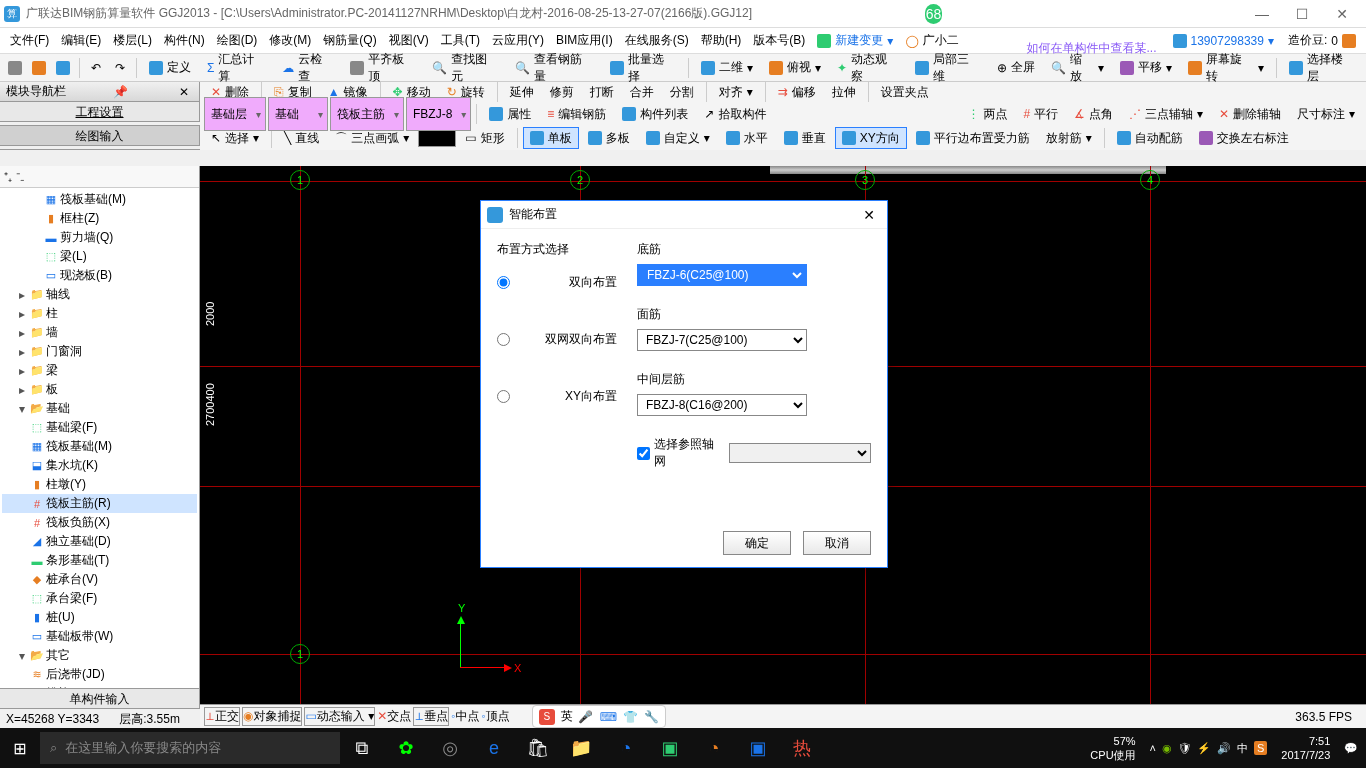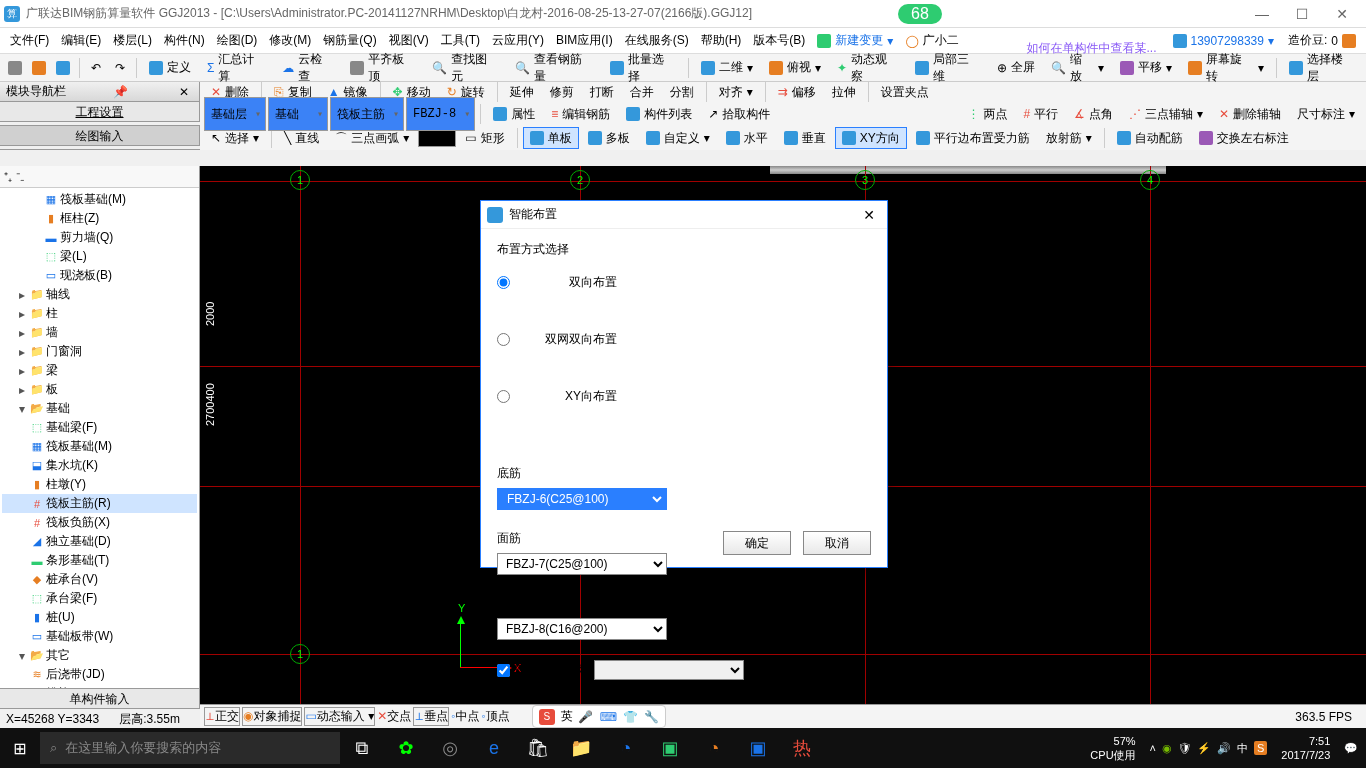--- a/index.html
+++ b/index.html
@@ -2,40 +2,40 @@
 <html><head>
 <meta charset="utf-8">
 <style>
 * { margin: 0; padding: 0; box-sizing: border-box; font-family: "Microsoft YaHei", "SimSun", Arial, sans-serif; }
 body { width: 1366px; height: 768px; overflow: hidden; background: #f0f0f0; position: relative; font-size: 12px; }
 
 
 .titlebar { height: 28px; background: #fff; display: flex; align-items: center; padding: 0 4px; border-bottom: 1px solid #ddd; }
 .titlebar .app-icon { width: 16px; height: 16px; background: #3498db; border-radius: 3px; margin-right: 6px; display: flex; align-items: center; justify-content: center; color: #fff; font-size: 10px; }
 .titlebar .title { color: #666; font-size: 12px; flex: 1; white-space: nowrap; overflow: hidden; }
-.titlebar .badge { width: 44px; height: 20px; background: #2ecc71; border-radius: 10px; color: #fff; font-size: 16px; display: flex; align-items: center; justify-content: center; margin: 0 300px 0 0; }
+.titlebar .badge { width: 17px; height: 20px; background: #2ecc71; border-radius: 10px; color: #fff; font-size: 14px; display: flex; align-items: center; justify-content: center; margin: 0 300px 0 0; }
 .titlebar .win-btns { display: flex; gap: 0; }
 .titlebar .win-btn { width: 40px; height: 24px; display: flex; align-items: center; justify-content: center; color: #666; cursor: pointer; font-size: 14px; }
 
 
 .menubar { height: 26px; background: #fff; display: flex; align-items: center; padding: 0 4px; border-bottom: 1px solid #ddd; }
 .menubar .menu-item { padding: 4px 6px; cursor: pointer; font-size: 12px; }
 .menubar .spacer { flex: 1; }
 .menubar .new-bld { color: #1a73e8; padding: 0 6px; display: flex; align-items: center; gap: 4px; }
 .menubar .gxe { display: flex; align-items: center; gap: 4px; padding: 0 6px; }
 .menubar .help-link { color: #8b5cf6; padding: 0 8px; margin-top: 16px; }
 .menubar .acct { color: #1a73e8; padding: 0 8px; display: flex; align-items: center; gap: 4px; }
 .menubar .coins { display: flex; align-items: center; gap: 4px; padding: 0 6px; }
 
 
 .toolbar { height: 28px; background: #f4f4f4; display: flex; align-items: center; padding: 0 4px; border-bottom: 1px solid #ccc; gap: 2px; }
 .toolbar .tb-icon { width: 22px; height: 22px; display: flex; align-items: center; justify-content: center; cursor: pointer; border: 1px solid transparent; }
 .toolbar .tb-btn { height: 22px; padding: 0 6px; display: flex; align-items: center; gap: 4px; cursor: pointer; font-size: 12px; border: 1px solid transparent; }
 .toolbar .sep { width: 1px; height: 20px; background: #ccc; margin: 0 3px; }
-.toolbar .combo { height: 34px; padding: 0 18px 0 6px; border: 1px solid #999; background: #3b82f6; font-size: 12px; min-width: 60px; display: flex; align-items: center; position: relative; font-family: Liberation Mono, monospace; }
+.toolbar .combo { height: 34px; padding: 0 18px 0 6px; border: 1px solid #999; background: #f0abfc; font-size: 12px; min-width: 60px; display: flex; align-items: center; position: relative; }
 .toolbar .combo::after { content: "▾"; position: absolute; right: 4px; font-size: 10px; color: #666; }
 .toolbar .color-box { width: 38px; height: 18px; border: 1px solid #999; background: #000; }
 .toolbar .tb-btn.active { border: 1px solid #2a7fff; background: #cfe4ff; }
 
 
 .main { position: absolute; top: 166px; left: 0; right: 0; bottom: 40px; display: flex; }
 
 
 .left-panel { width: 200px; background: #f8f8f8; border-right: 1px solid #999; display: flex; flex-direction: column; }
 .panel-header { height: 20px; background: linear-gradient(#f0f0f0,#d8d8d8); border-bottom: 1px solid #999; display: flex; align-items: center; padding: 0 6px; font-size: 12px; }
@@ -63,21 +63,21 @@
 .axis-y::after { content: ""; position: absolute; top: -6px; left: -3px; border: 4px solid transparent; border-bottom: 8px solid #0f0; }
 .axis-x { position: absolute; left: 260px; bottom: 60px; width: 50px; height: 1px; background: #f00; }
 .axis-x::after { content: ""; position: absolute; right: -6px; top: -3px; border: 4px solid transparent; border-left: 8px solid #f00; }
 .slab-top { position: absolute; top: 0; left: 570px; right: 200px; height: 8px; background: linear-gradient(#888,#ccc,#888); }
 
 
 .dialog { position: absolute; left: 480px; top: 200px; width: 408px; height: 368px; background: #fff; border: 1px solid #2a7fff; box-shadow: 4px 4px 12px rgba(0,0,0,0.3); z-index: 100; }
 .dlg-title { height: 28px; background: #fff; display: flex; align-items: center; padding: 0 6px; border-bottom: 1px solid #eee; }
 .dlg-title .dic { width: 16px; height: 16px; background: #3498db; border-radius: 3px; margin-right: 6px; }
 .dlg-title .dx { margin-left: auto; width: 24px; height: 20px; display: flex; align-items: center; justify-content: center; cursor: pointer; font-size: 14px; }
-.dlg-body { padding: 12px 16px; display: flex; gap: 20px; flex-direction: column; }
+.dlg-body { padding: 12px 16px; display: flex; gap: 20px; }
 .dlg-left { width: 120px; }
 .dlg-left .lbl { font-size: 12px; margin-bottom: 16px; }
 .dlg-left .radio { display: flex; align-items: center; gap: 18px; font-size: 12px; margin: 12px 0 40px 0; justify-content: space-between; }
 .dlg-left .radio input { width: 13px; height: 13px; }
 .dlg-right { flex: 1; }
 .fg { margin-bottom: 20px; }
 .fg .flbl { font-size: 12px; margin-bottom: 6px; display: block; }
 .fg .fsel { width: 170px; height: 22px; border: 1px solid #888; font-size: 12px; padding: 0 4px; background: #fff; }
 .fg .fsel.hl { border: 2px solid #2a7fff; background: #2a7fff; color: #fff; }
 .fg-row { display: flex; align-items: center; gap: 8px; margin-top: 20px; }

